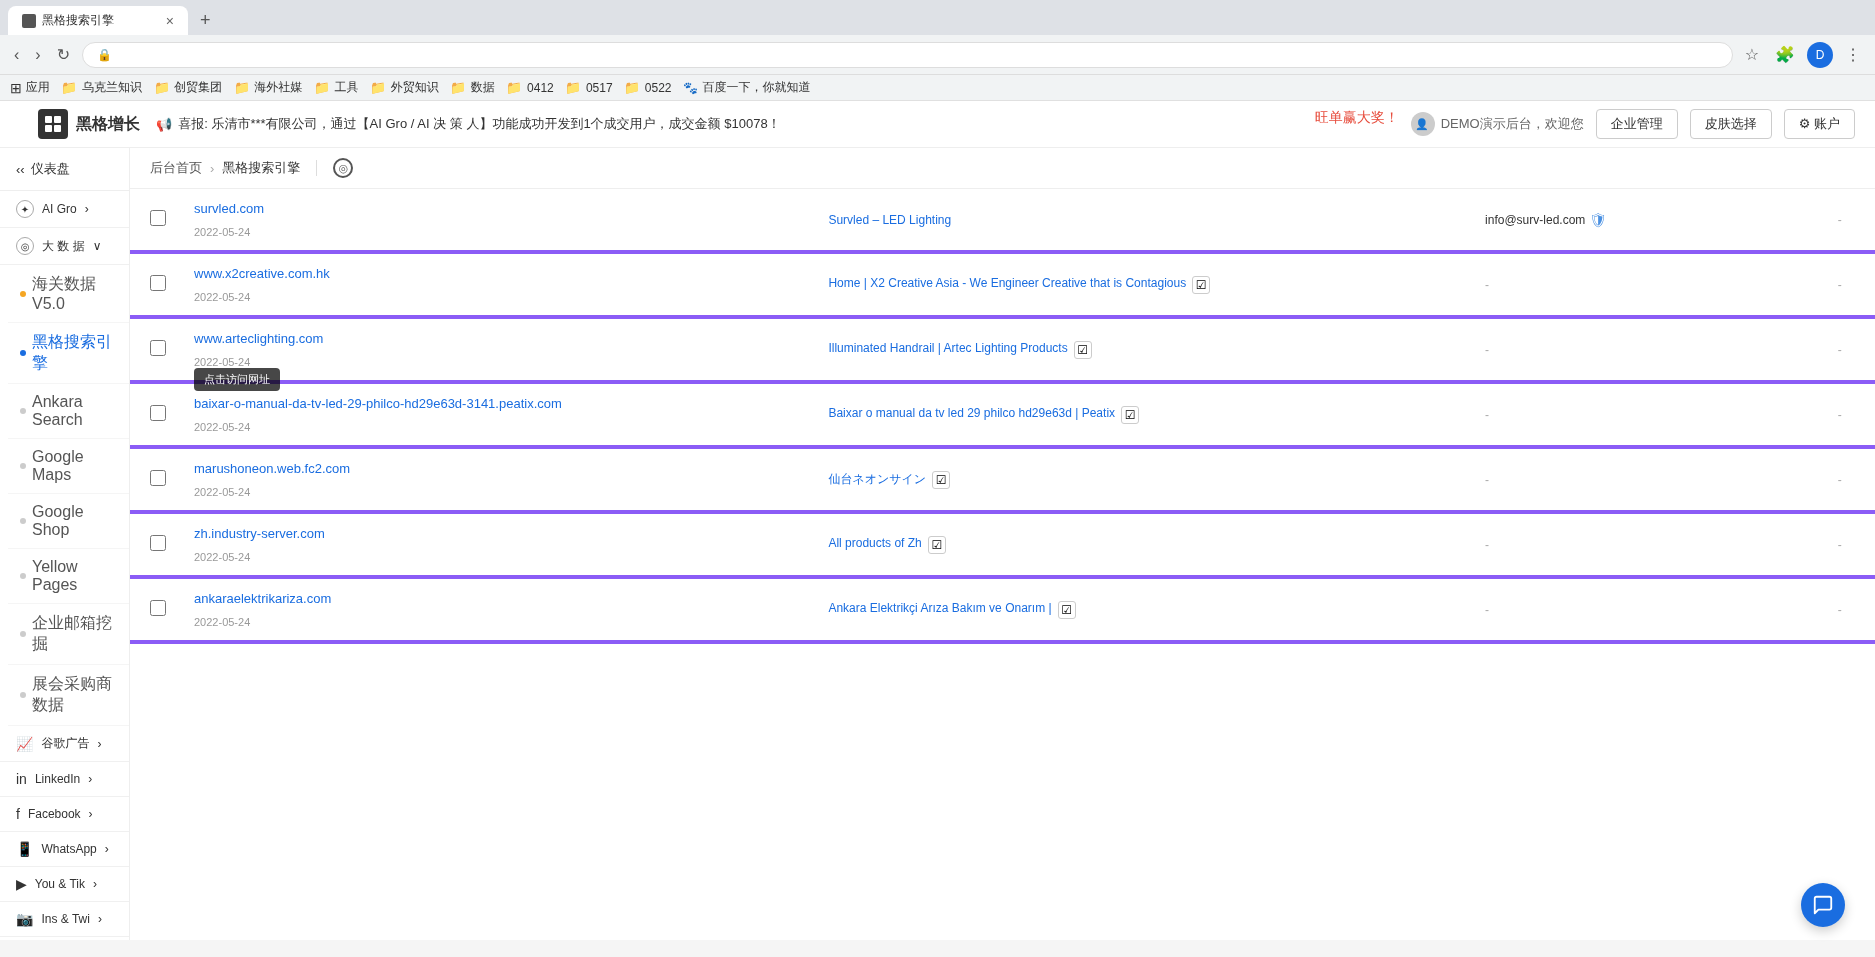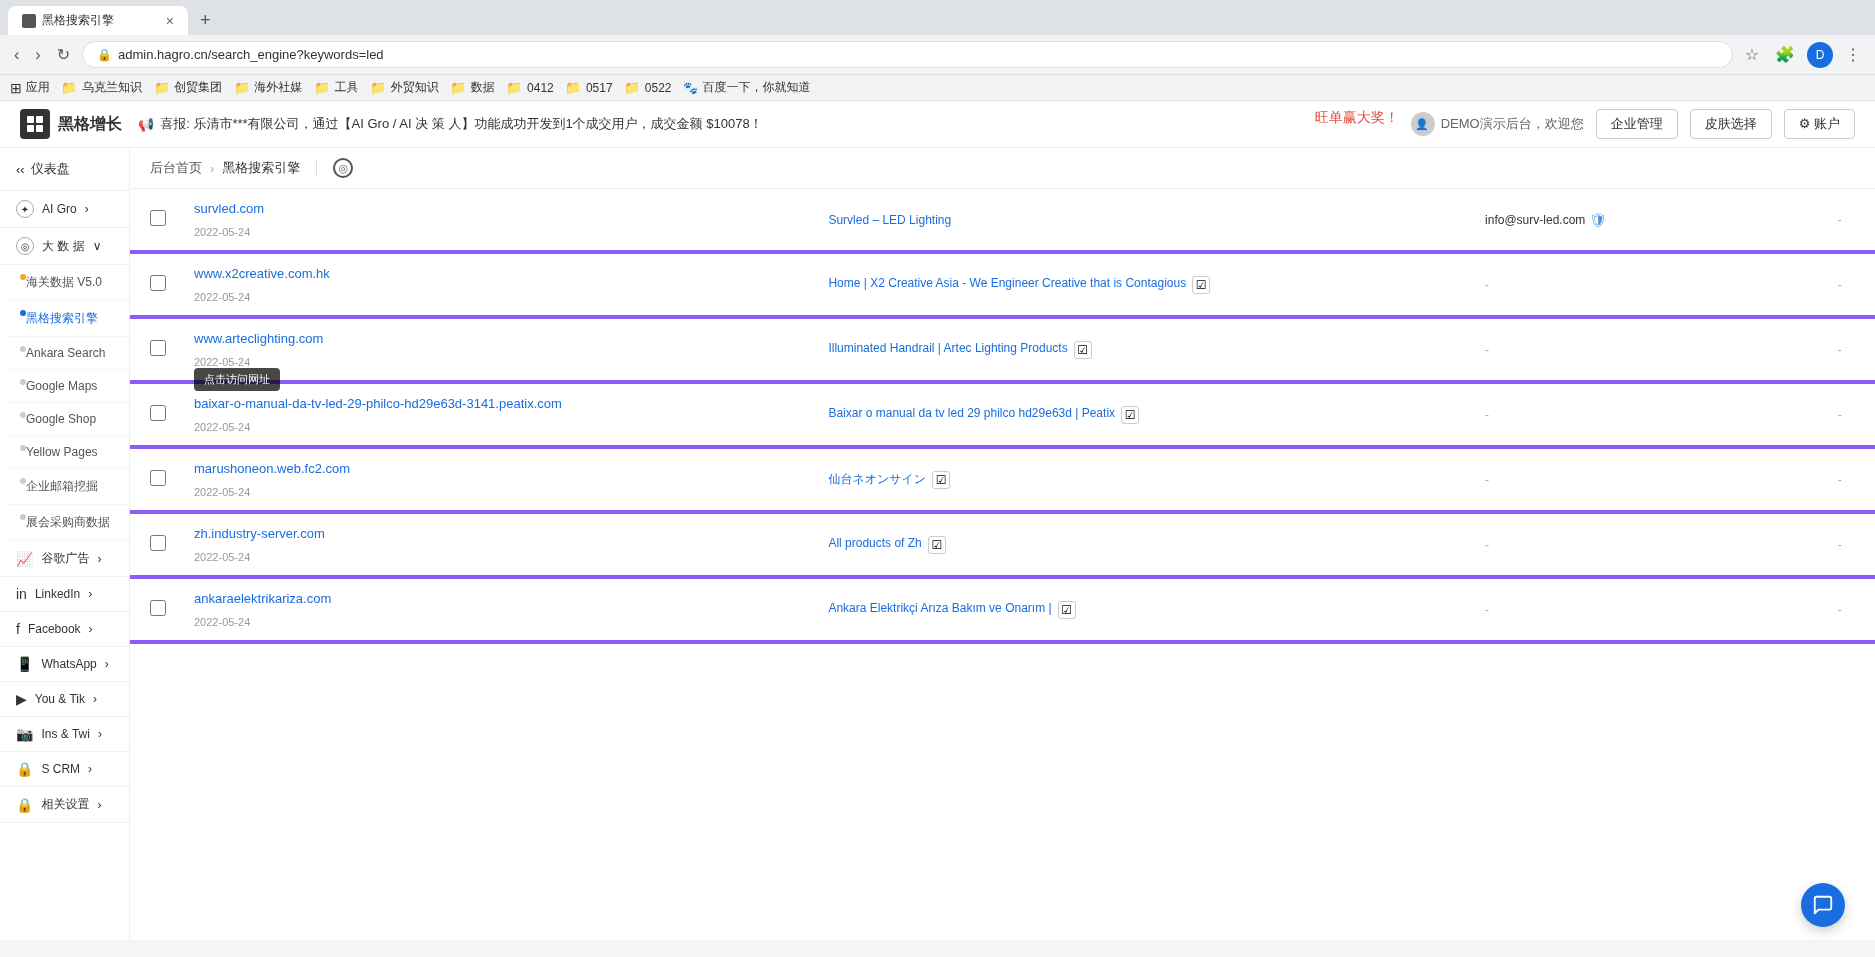--- a/index.html
+++ b/index.html
@@ -82,20 +82,21 @@
       align-items: center;
       gap: 16px;
     }
     .brand-logo {
       display: flex;
       align-items: center;
       gap: 8px;
       font-weight: bold;
       font-size: 16px;
       color: #333;
+      margin-left: 18px;
     }
     .brand-icon { width: 30px; height: 30px; background: #333; border-radius: 4px; display: flex; align-items: center; justify-content: center; color: #fff; font-size: 12px; font-weight: bold; }
     .banner-notice {
       flex: 1;
       font-size: 13px;
       color: #333;
       display: flex;
       align-items: center;
       gap: 6px;
     }
@@ -153,25 +154,26 @@
       font-weight: 500;
       color: #333;
       border-bottom: 1px solid #eee;
       display: flex;
       align-items: center;
       gap: 6px;
       cursor: pointer;
     }
     .sidebar-item {
       padding: 9px 16px;
-      font-size: 12px;
+      font-size: 16px;
       color: #555;
       cursor: pointer;
       display: flex;
-      align-items: flex-start;
+      align-items: center;
+      gap: 6px;
       border-bottom: 1px solid #f5f5f5;
     }
     .sidebar-item.active { color: #1a6de0; font-weight: 500; }
     .sidebar-item .item-dot { width: 6px; height: 6px; border-radius: 50%; background: #ccc; flex-shrink: 0; }
     .sidebar-group-header {
       padding: 9px 16px;
       font-size: 12px;
       color: #333;
       cursor: pointer;
       display: flex;
@@ -247,21 +249,20 @@
       </div>
       <button class="browser-tab-new">+</button>
     </div>
   </div>
   <div class="browser-controls">
     <button class="nav-btn">‹</button>
     <button class="nav-btn">›</button>
     <button class="nav-btn">↻</button>
     <div class="address-bar">
       <span class="lock-icon">🔒</span>
-      <span class="url-text">admin.hagro.cn/search_engine?keywords=led</span>
     </div>
     <button class="nav-btn">☆</button>
     <button class="nav-btn">🧩</button>
     <button class="nav-btn" style="background:#1a6de0;color:#fff;border-radius:50%;width:26px;height:26px;display:flex;align-items:center;justify-content:center;font-size:12px;">D</button>
     <button class="nav-btn">⋮</button>
   </div>
   <div class="bookmarks-bar">
     <span class="bookmark-item">
       <span class="bookmark-apps-icon">⊞</span>
       <span>应用</span>

